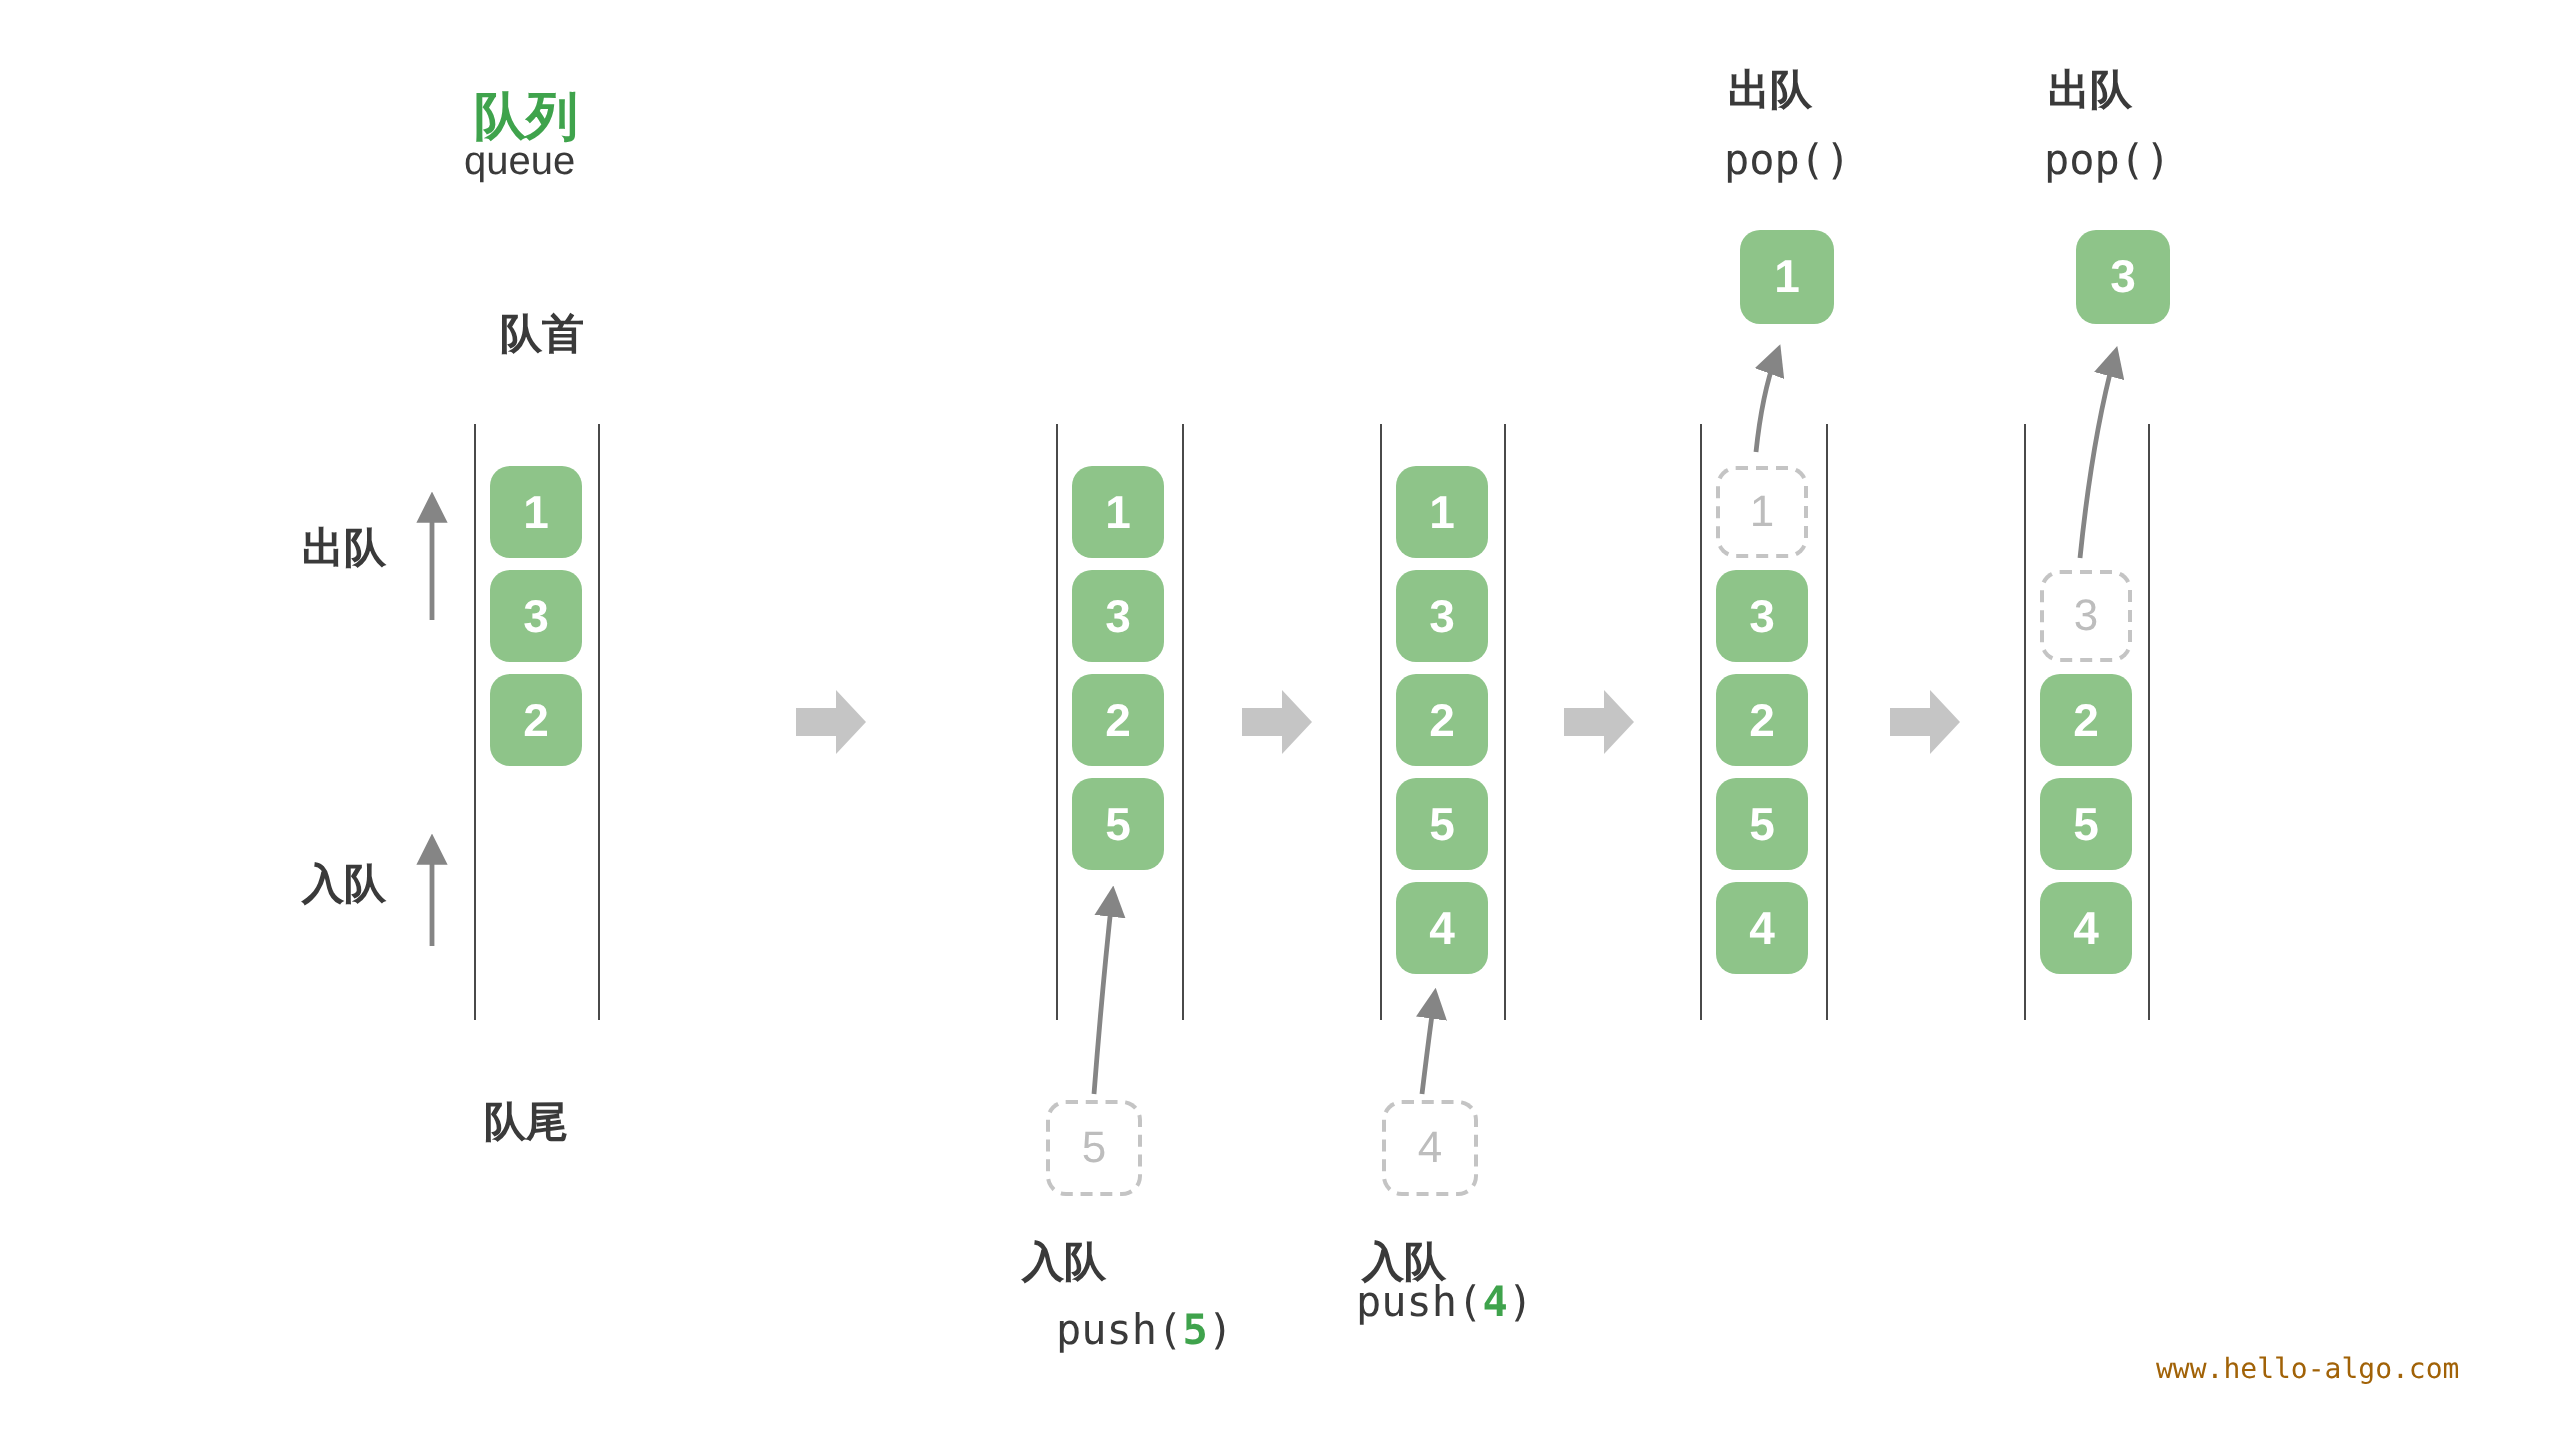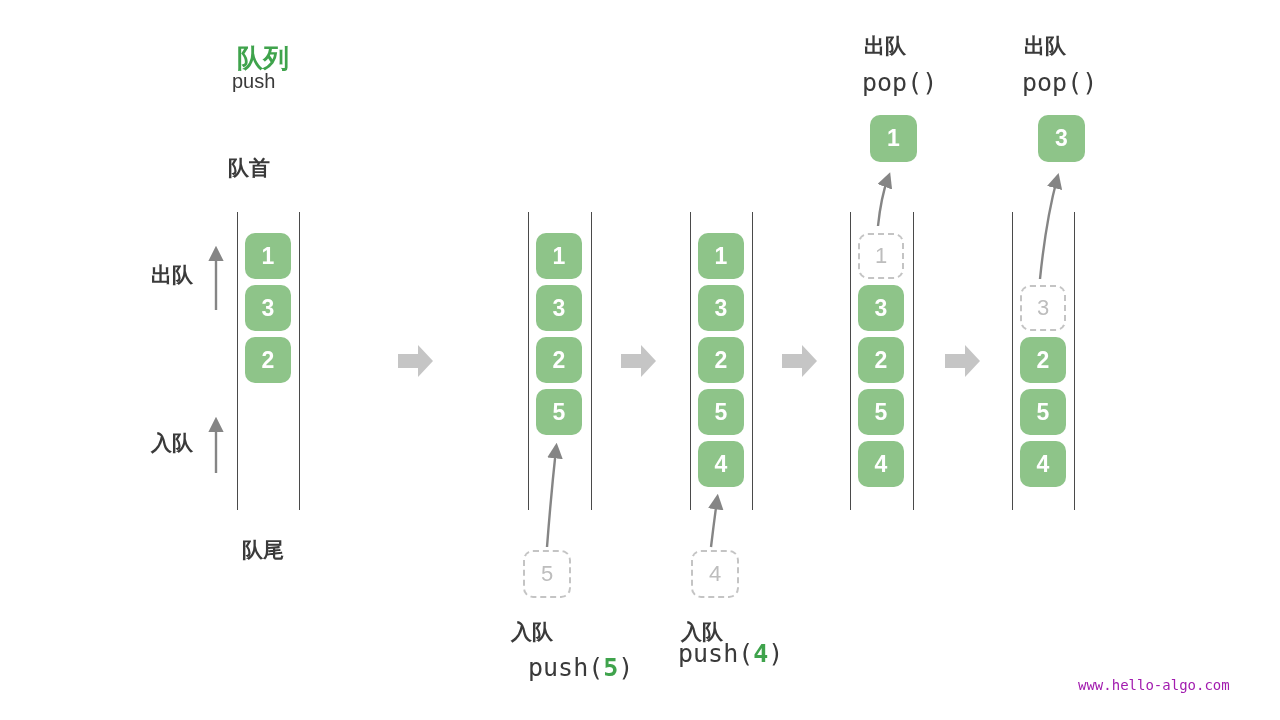--- a/index.html
+++ b/index.html
@@ -4,38 +4,38 @@
 <style>
   html,body{margin:0;padding:0;background:#ffffff;}
   .canvas{
     position:relative;width:1280px;height:720px;background:#ffffff;overflow:hidden;
     font-family:"Liberation Sans","DejaVu Sans",sans-serif;color:#3a3a3a;
   }
   .abs{position:absolute;}
   .zh{font-weight:700;color:#3a3a3a;font-size:21px;line-height:1.1;}
   .title-zh{font-size:26px;font-weight:700;color:#3fa34c;line-height:1.1;}
   .title-en{font-size:20px;color:#3a3a3a;line-height:1.1;}
-  .mono{font-family:"DejaVu Sans Mono","Liberation Mono",monospace;font-size:25px;color:#3a3a3a;line-height:1.1;text-align:center;}
+  .mono{font-family:"DejaVu Sans Mono","Liberation Mono",monospace;font-size:21px;color:#3a3a3a;line-height:1.1;text-align:center;}
   .rails{
     position:absolute;top:212px;height:298px;
     border-left:1.5px solid #4a4a4a;border-right:1.5px solid #4a4a4a;
   }
   .gbox{
     position:absolute;width:46px;height:46px;border-radius:10px;background:#8ec489;
     display:flex;align-items:center;justify-content:center;
     color:#ffffff;font-size:23px;font-weight:700;
   }
   .ghost{
     position:absolute;width:46px;height:46px;border-radius:10px;
     border:2px dashed #c4c4c4;box-sizing:border-box;background:#ffffff;
     display:flex;align-items:center;justify-content:center;
     color:#bdbdbd;font-size:22px;font-weight:400;
   }
   .arg{color:#3fa34c;font-weight:700;}
-  .watermark{font-family:"DejaVu Sans Mono","Liberation Mono",monospace;font-size:14px;color:#a21caf;}
+  .watermark{font-family:"DejaVu Sans Mono","Liberation Mono",monospace;font-size:14px;color:#a16207;}
   svg{display:block;}
   .layer{position:absolute;left:0;top:0;pointer-events:none;}
 </style>
 </head>
 <body>
 
 <div class="canvas">
 
   <svg class="layer" width="1280" height="720" viewBox="0 0 1280 720">
     <defs>
@@ -45,24 +45,24 @@
     </defs>
     <path d="M216,310 L216,252" stroke="#858585" stroke-width="2.4" fill="none" marker-end="url(#ah)"></path>
     <path d="M216,473 L216,423" stroke="#858585" stroke-width="2.4" fill="none" marker-end="url(#ah)"></path>
     <path d="M547,547 Q551,495 556,449" stroke="#858585" stroke-width="2.4" fill="none" marker-end="url(#ah)"></path>
     <path d="M711,547 Q714,522 717,500" stroke="#858585" stroke-width="2.4" fill="none" marker-end="url(#ah)"></path>
     <path d="M878,226 Q881,197 888,178" stroke="#858585" stroke-width="2.4" fill="none" marker-end="url(#ah)"></path>
     <path d="M1040,279 Q1046,220 1057,179" stroke="#858585" stroke-width="2.4" fill="none" marker-end="url(#ah)"></path>
   </svg>
 
   <div class="abs title-zh" style="left:237px;top:44px;">队列</div>
-  <div class="abs title-en" style="left:232px;top:70px;">push</div>
+  <div class="abs title-en" style="left:232px;top:70px;">queue</div>
 
-  <div class="abs zh" style="left:228px;top:156px;">队首</div>
-  <div class="abs zh" style="left:242px;top:538px;">队尾</div>
+  <div class="abs zh" style="left:250px;top:156px;">队首</div>
+  <div class="abs zh" style="left:242px;top:550px;">队尾</div>
   <div class="abs zh" style="left:151px;top:263px;">出队</div>
   <div class="abs zh" style="left:151px;top:431px;">入队</div>
 
   <div class="rails" style="left:237px;width:61px;"></div>
   <div class="rails" style="left:528px;width:62px;"></div>
   <div class="rails" style="left:690px;width:61px;"></div>
   <div class="rails" style="left:850px;width:62px;"></div>
   <div class="rails" style="left:1012px;width:61px;"></div>
 
   <div class="gbox" style="left:245px;top:233px;">1</div>

